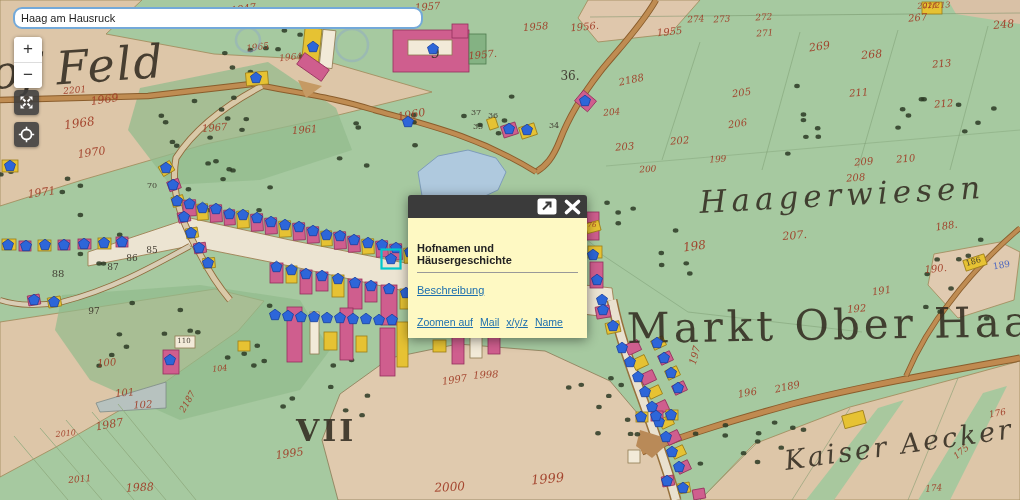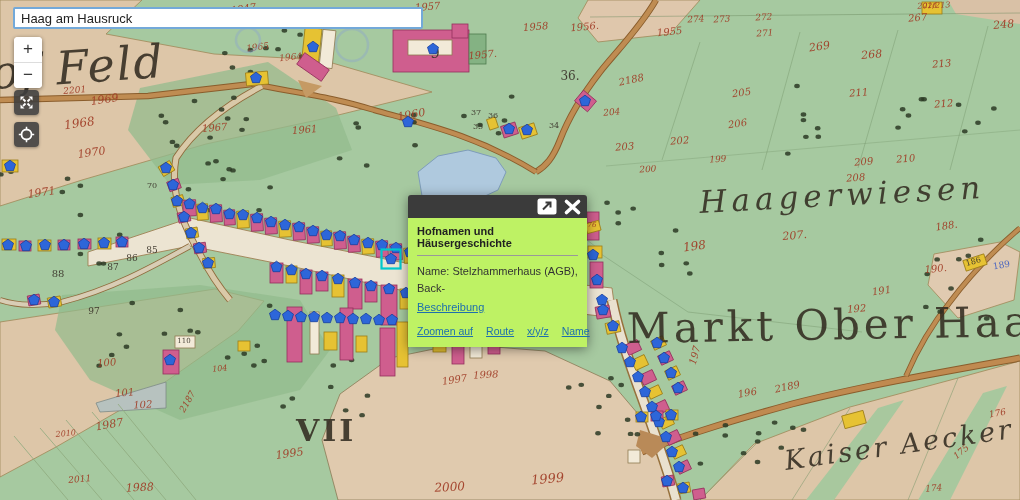--- a/index.html
+++ b/index.html
@@ -1,41 +1,41 @@
 <!DOCTYPE html>
 <html><head>
 <meta charset="utf-8">
 <style>
   html,body{margin:0;padding:0}
   body{width:1020px;height:500px;overflow:hidden;position:relative;
        font-family:"Liberation Sans",sans-serif;background:#a6c9a0}
   #map-canvas{position:absolute;left:0;top:0;z-index:1}
   .search{position:absolute;left:13px;top:7px;width:396px;height:16px;z-index:6;
-    border:2px solid #73a9d9;background:#fff;font-size:13px;color:#222;
-    padding:1px 4px 1px 6px;border-radius:2px;outline:none;font-family:"Liberation Sans",sans-serif}
+    border:2px solid #73a9d9;background:#fff;font-size:11px;color:#222;
+    padding:1px 4px 1px 6px;border-radius:9px;outline:none;font-family:"Liberation Sans",sans-serif}
   .zoomctl{position:absolute;left:14px;top:37px;width:28px;z-index:6;border-radius:4px;
     box-shadow:0 1px 4px rgba(0,0,0,.45);overflow:hidden;background:#fff}
   .zbtn{width:28px;height:25px;background:#fff;color:#333;font-size:17px;line-height:24px;
     text-align:center;cursor:pointer;user-select:none}
   .zbtn + .zbtn{border-top:1px solid #ddd}
   .sqbtn{position:absolute;left:14px;width:25px;height:25px;background:rgba(62,62,62,.88);
     border-radius:4px;display:flex;align-items:center;justify-content:center;cursor:pointer;
     box-shadow:0 1px 3px rgba(0,0,0,.35);z-index:6}
   #fs-btn{top:90px}
   #loc-btn{top:122px}
   .popup{position:absolute;left:408px;top:195px;width:179px;z-index:8;
     filter:drop-shadow(0 2px 6px rgba(0,0,0,.45))}
   .popup-header{height:23px;background:#3b3b3b;border-radius:3px 3px 0 0;display:flex;
     justify-content:flex-end;align-items:center;padding-right:5px;gap:6px}
-  .popup-body{background:#bef264;padding:7px 9px 10px 9px}
+  .popup-body{background:#fef9c3;padding:24px 9px 10px 9px}
   .popup-title{font-size:11px;font-weight:bold;color:#222;margin:0 0 6px 0}
   .popup-sep{border:none;border-top:1px solid #999;margin:0 0 7px 0}
   .popup-text{font-size:11px;color:#333;line-height:17px;margin:0}
   .popup a{color:#1d6fae;font-size:11px;text-decoration:underline;cursor:pointer}
-  .popup-links{margin-top:10px;display:flex;gap:13px;white-space:nowrap}
+  .popup-links{margin-top:18px;display:flex;gap:7px;white-space:nowrap}
   .popup-links a{font-size:10.5px}
   .hicon{cursor:pointer;display:block}
 </style>
 </head>
 <body>
 
 <svg id="map-canvas" width="1020" height="500" viewBox="0 0 1020 500">
     <polygon points="0,0 142,0 106,34 214,54 322,60 432,92 322,119 206,144 82,180 0,206" fill="#ddc6a8" stroke="#a08858" stroke-width="0.8" opacity="1"></polygon>
     <polygon points="0,322 92,308 215,289 264,301 238,331 148,394 56,447 0,477" fill="#ddc6a8" stroke="#a08858" stroke-width="0.8" opacity="1"></polygon>
     <polygon points="340,394 390,358 458,344 545,351 610,381 650,428 673,478 681,500 338,500 322,440" fill="#e0caae" stroke="#8a7a55" stroke-width="0.8" opacity="1"></polygon>
@@ -529,22 +529,21 @@
       <rect x="0.5" y="0.5" width="19" height="16" rx="2.5" fill="#fff"></rect>
       <path d="M6,11.5 L12.5,5 M8.5,4.5 L13.5,4.5 L13.5,9.5" stroke="#3b3b3b" stroke-width="2" fill="none"></path>
     </svg>
     <svg class="hicon" width="19" height="18">
       <path d="M3.5,3.5 L15.5,14.5 M15.5,3.5 L3.5,14.5" stroke="#fff" stroke-width="3.6" stroke-linecap="round"></path>
     </svg>
   </div>
   <div class="popup-body">
     <p class="popup-title">Hofnamen und Häusergeschichte</p>
     <hr class="popup-sep">
-    <p class="popup-text">Name: Stelzhammerhaus (AGB), Back-</p>
     <a>Beschreibung</a>
     <div class="popup-links" id="popup-links">
         <a>Zoomen auf</a>
-        <a>Route</a>
+        <a>Mail</a>
         <a>x/y/z</a>
         <a>Name</a>
       </div>
   </div>
 </div>
 
 </body></html>

